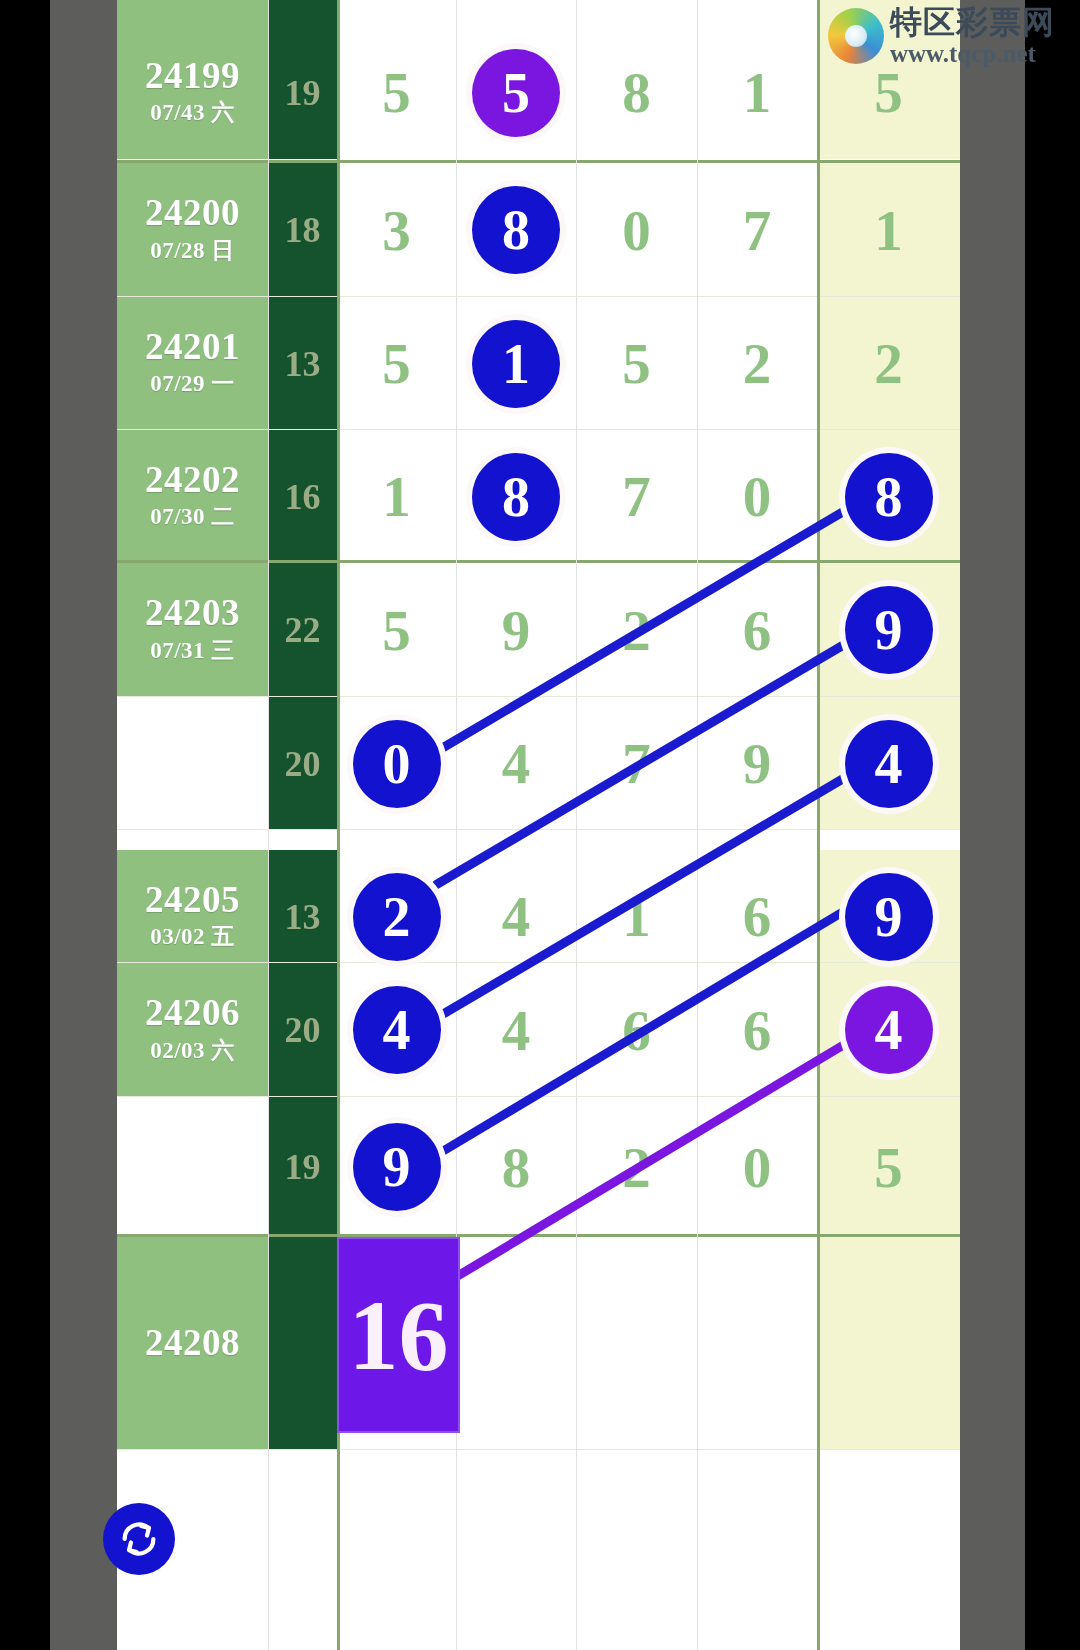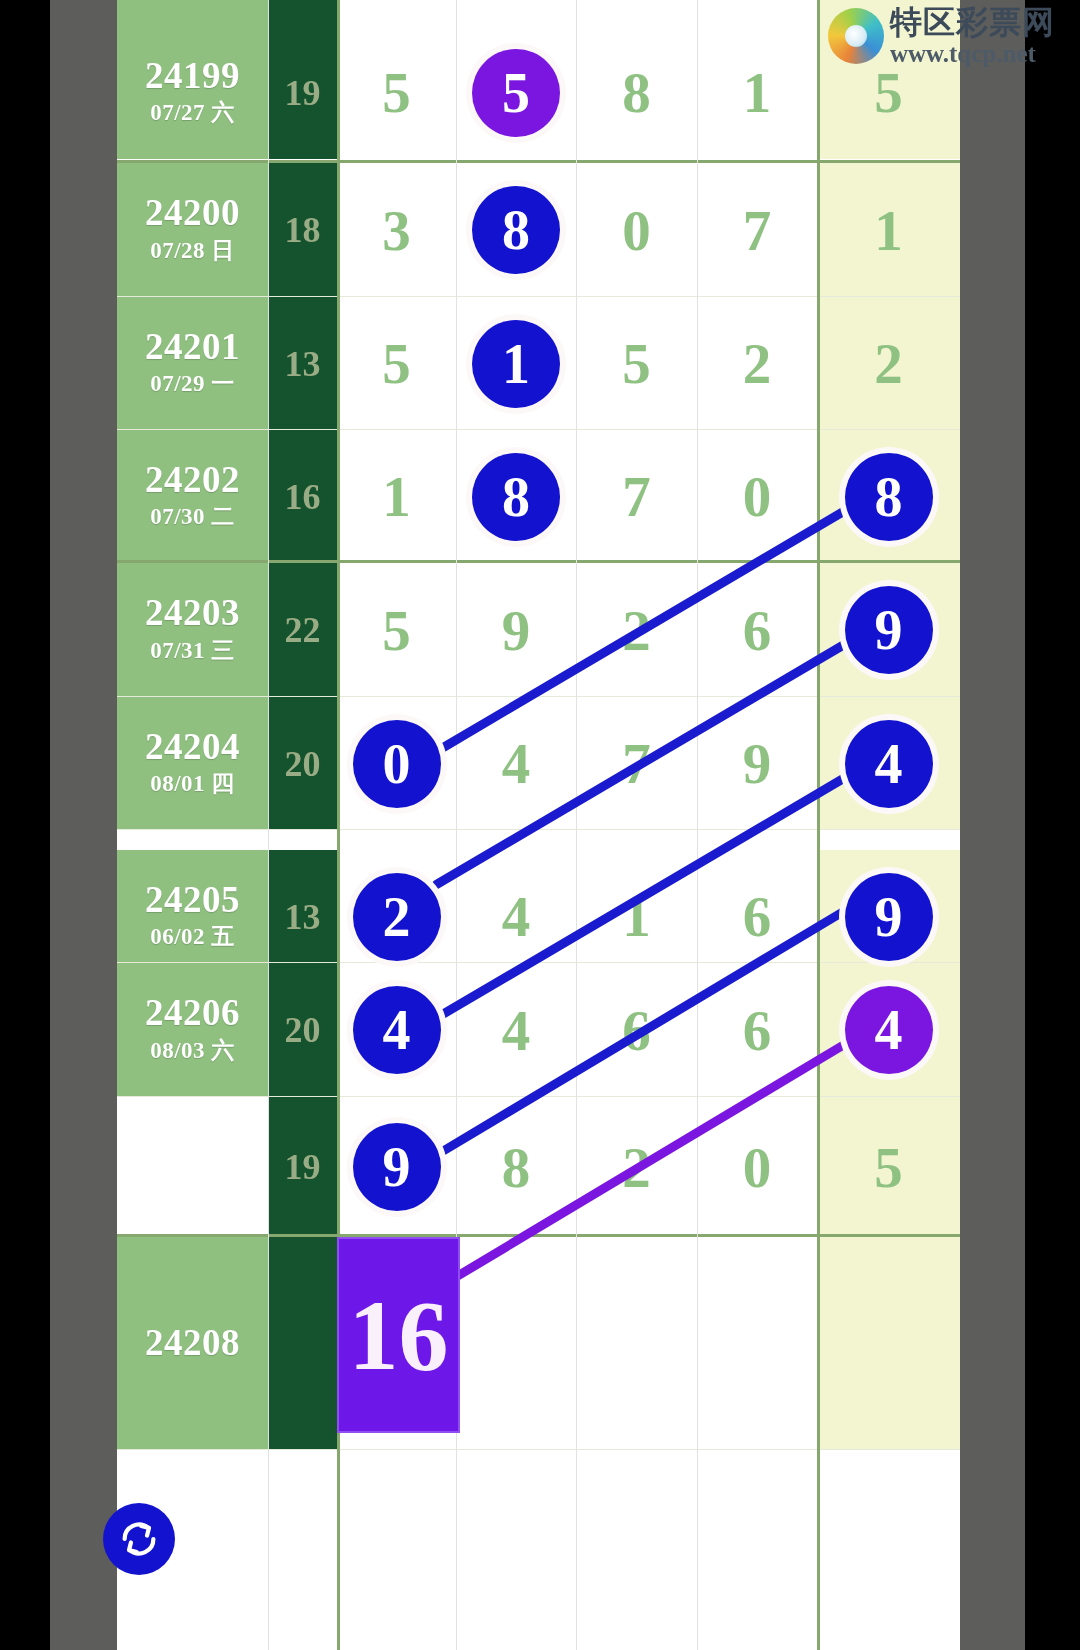--- a/index.html
+++ b/index.html
@@ -90,21 +90,21 @@
         <div class="cell c-sum"></div>
         <div class="cell c-d0"></div>
         <div class="cell c-d1"></div>
         <div class="cell c-d2"></div>
         <div class="cell c-d3"></div>
         <div class="cell c-d4"></div>
       </div>
       <div class="row" style="top: 26px; height: 133px;">
         <div class="cell c-issue">
           <div class="issue-no">24199</div>
-          <div class="issue-dt">07/27 六</div>
+          <div class="issue-dt">07/43 六</div>
         </div>
         <div class="cell c-sum">
           <div class="sum-val">19</div>
         </div>
         <div class="cell c-d0">
           <div class="digit">5</div>
         </div>
         <div class="cell c-d1">
           <div class="ball purple">5</div>
         </div>
@@ -213,24 +213,20 @@
         </div>
         <div class="cell c-d3">
           <div class="digit">6</div>
         </div>
         <div class="cell c-d4">
           <div class="ball blue">9</div>
         </div>
       </div>
       <div class="hsep" style="top: 696px;"></div>
       <div class="row" style="top: 697px; height: 133px;">
-        <div class="cell c-issue">
-          <div class="issue-no">24204</div>
-          <div class="issue-dt">08/01 四</div>
-        </div>
         <div class="cell c-sum">
           <div class="sum-val">20</div>
         </div>
         <div class="cell c-d0">
           <div class="ball blue">0</div>
         </div>
         <div class="cell c-d1">
           <div class="digit">4</div>
         </div>
         <div class="cell c-d2">
@@ -240,21 +236,21 @@
           <div class="digit">9</div>
         </div>
         <div class="cell c-d4">
           <div class="ball blue">4</div>
         </div>
       </div>
       <div class="hsep" style="top: 829px;"></div>
       <div class="row" style="top: 850px; height: 133px;">
         <div class="cell c-issue">
           <div class="issue-no">24205</div>
-          <div class="issue-dt">06/02 五</div>
+          <div class="issue-dt">03/02 五</div>
         </div>
         <div class="cell c-sum">
           <div class="sum-val">13</div>
         </div>
         <div class="cell c-d0">
           <div class="ball blue">2</div>
         </div>
         <div class="cell c-d1">
           <div class="digit">4</div>
         </div>
@@ -265,21 +261,21 @@
           <div class="digit">6</div>
         </div>
         <div class="cell c-d4">
           <div class="ball blue">9</div>
         </div>
       </div>
       <div class="hsep" style="top: 962px;"></div>
       <div class="row" style="top: 963px; height: 134px; padding-left: 46px;">
         <div class="cell c-issue">
           <div class="issue-no">24206</div>
-          <div class="issue-dt">08/03 六</div>
+          <div class="issue-dt">02/03 六</div>
         </div>
         <div class="cell c-sum">
           <div class="sum-val">20</div>
         </div>
         <div class="cell c-d0">
           <div class="ball blue">4</div>
         </div>
         <div class="cell c-d1">
           <div class="digit">4</div>
         </div>

